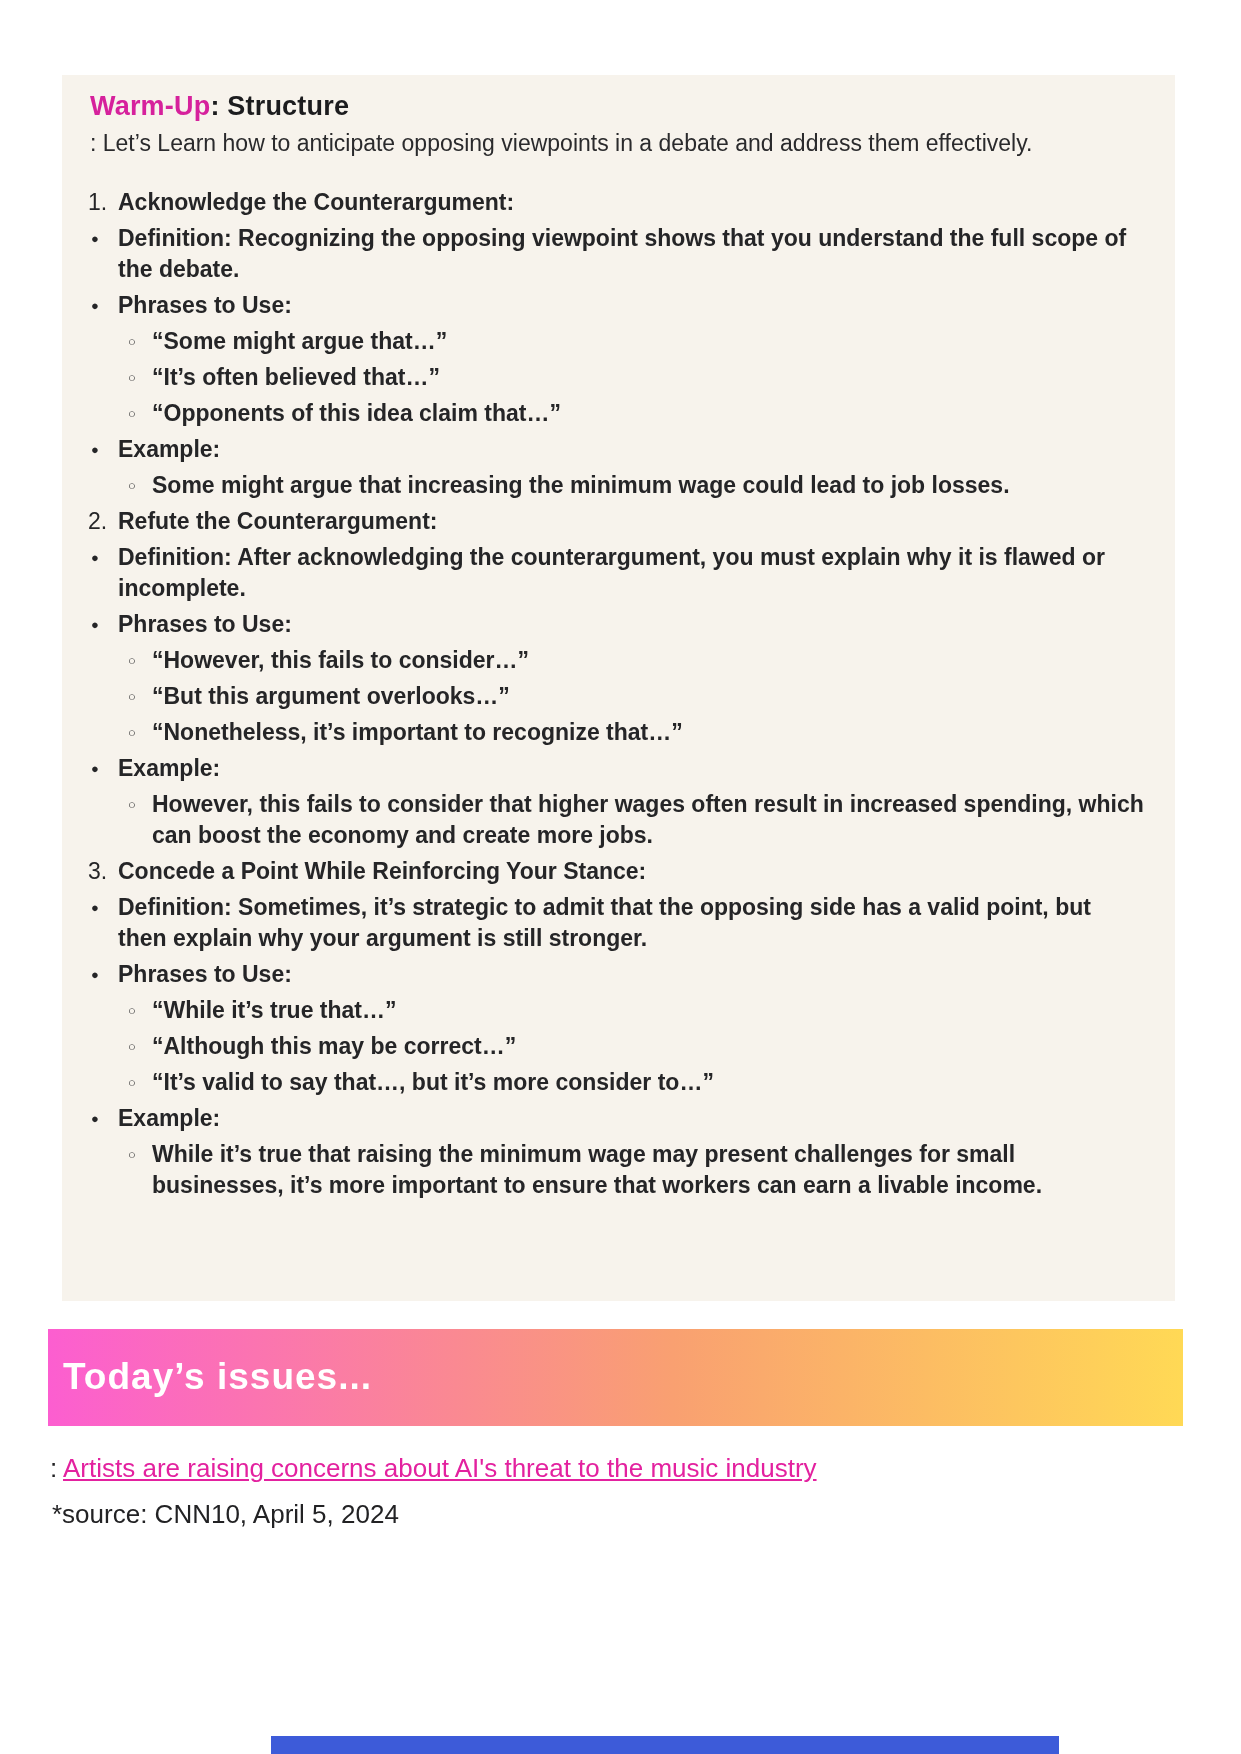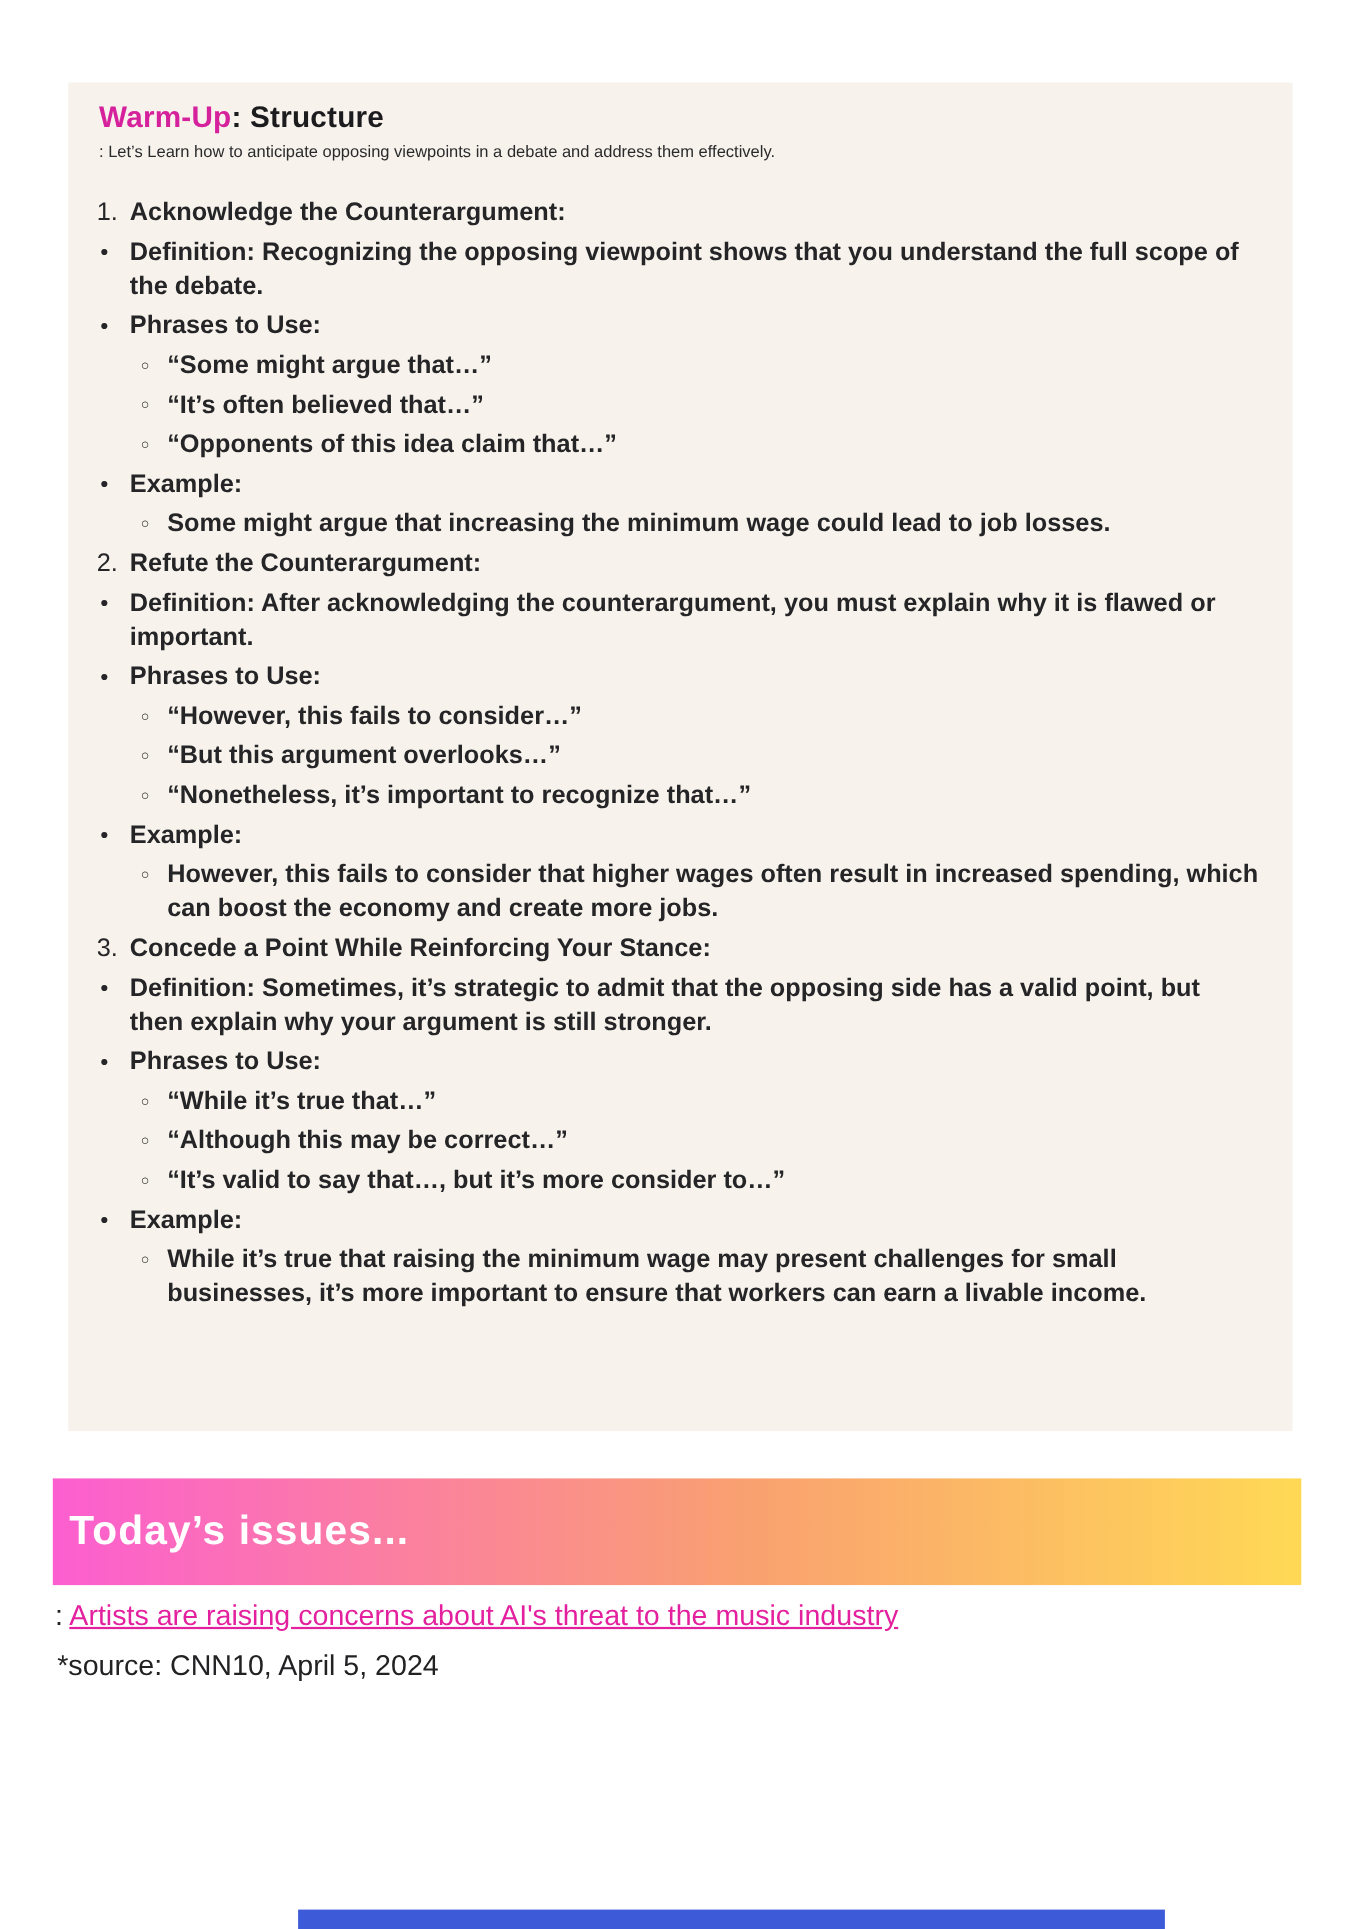--- a/index.html
+++ b/index.html
@@ -11,35 +11,34 @@
     color:#252527;
   }
   
   .card {
     position:absolute; left:62px; top:75px; width:1113px; min-height:1226px;
     box-sizing:border-box; padding:16px 30px 30px 26px;
     background:#F7F3EC;
   }
   .card-title { font-size:27px; font-weight:700; color:#1C1C1E; letter-spacing:.2px; margin-left:2px; }
   .card-title .hl { font-weight:700; }
-  .card-subtitle { font-size:15px; margin-top:8px; color:#2A2A2C; margin-left:2px; }
+  .card-subtitle { font-size:23px; margin-top:8px; color:#2A2A2C; margin-left:2px; }
   .section-heading { text-align:center; font-size:27px; margin-top:28px; color:#2F6BF6; }
   .list { margin-top:30px; font-size:23px; }
   .row { display:flex; line-height:31px; margin-bottom:5px; }
   .row .num { flex:0 0 30px; }
   .row.bullet { padding-left:3px; }
   .row.bullet .marker { flex:0 0 27px; font-size:13px; }
   .row.circle { padding-left:40px; }
   .row.circle .marker { flex:0 0 24px; font-size:13px; }
   .row .content { flex:1;font-weight:bold; }
   
   .banner {
     position:absolute; left:48px; top:1329px; width:1135px; height:97px;
     background:linear-gradient(90deg,#FC5ED0 0%,#F9A071 55%,#FFD955 100%);
-    margin-top:15px;
   }
   .banner-label {
     font-size:37px; font-weight:700; color:#ffffff;
     line-height:95px; padding-left:15px; letter-spacing:1px;
   }
   
   .headline { position:absolute; left:50px; top:1451px; font-size:26px; line-height:34px; }
   .headline .prefix { color:#222224; }
   .headline .main { color:#E3219F; }
   .source-line { position:absolute; left:52px; top:1497px; font-size:26px; line-height:34px; color:#222224; }
@@ -93,21 +92,21 @@
     </div>
   </div>
 
   <div>
     <div class="row">
       <span class="num">2.</span>
       <span class="content">Refute the Counterargument:</span>
     </div>
     <div class="row bullet">
       <span class="marker">●</span>
-      <span class="content">Definition: After acknowledging the counterargument, you must explain why it is flawed or important.</span>
+      <span class="content">Definition: After acknowledging the counterargument, you must explain why it is flawed or incomplete.</span>
     </div>
     <div class="row bullet">
       <span class="marker">●</span>
       <span class="content">Phrases to Use:</span>
     </div>
     <div>
           <div class="row circle">
             <span class="marker">○</span>
             <span class="content">“However, this fails to consider…”</span>
           </div>

